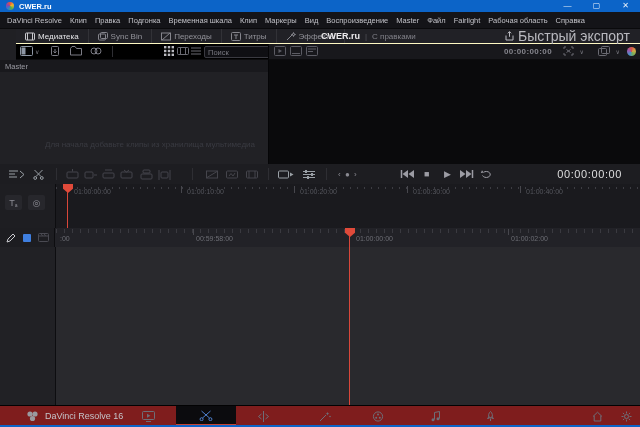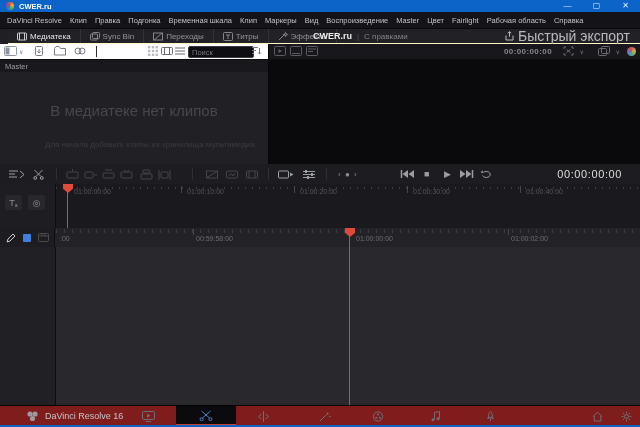--- a/index.html
+++ b/index.html
@@ -13,34 +13,34 @@
      background:conic-gradient(#e5533b,#f0b429,#53b04a,#2f7fd0,#8e44ad,#e5533b);}
   .titlebar .ttl{font-size:7.5px;font-weight:bold;color:#fff;}
   .winbtns{margin-left:auto;display:flex;height:100%;}
   .winbtn{width:29px;height:100%;display:flex;align-items:center;justify-content:center;
      color:#e8f0fa;font-size:8px;line-height:1;}
   
   .menubar{top:12px;left:0;right:0;height:16px;background:#141418;display:flex;align-items:center;
      gap:8px;padding:0 0 0 7px;font-size:7.5px;color:#c2c2c8;white-space:nowrap;border-bottom:1px solid #0a0a0c;}
   .menubar span{cursor:default;}
   
-  .tabbar{top:29px;left:8px;right:0;height:14px;background:#212126;border-bottom:3px solid #fef9c3;}
+  .tabbar{top:29px;left:16px;right:0;height:14px;background:#212126;border-bottom:3px solid #fef9c3;}
   .tabs{position:absolute;left:0;top:0;height:100%;display:flex;align-items:center;}
   .tab{display:flex;align-items:center;gap:3px;font-size:8px;color:#93939a;padding:0 9px;height:100%;
        border-right:1px solid #323237;}
   .tab.active{color:#e3e3e6;}
   .tab svg{flex:0 0 auto;}
   .projtitle{position:absolute;left:305px;top:0;height:100%;display:flex;align-items:center;gap:5px;}
   .projtitle .pname{font-size:9px;font-weight:bold;color:#eceaec;}
   .projtitle .psep{color:#55555c;font-size:8px;}
   .projtitle .pstat{font-size:8px;color:#808088;}
   .qexport{position:absolute;right:10px;top:0;height:100%;display:flex;align-items:center;gap:4px;
        font-size:14px;color:#b9b9bf;justify-content:space-between;}
   
-  .poolhead{top:44px;left:0;width:268px;height:15px;background:#ffffff;border-bottom:1px solid #0c0c0e;}
+  .poolhead{top:44px;left:16px;width:268px;height:15px;background:#000000;border-bottom:1px solid #0c0c0e;}
   .viewhead{top:44px;left:268px;right:0;height:15px;background:#18181c;border-bottom:1px solid #0c0c0e;border-left:1px solid #050507;}
   .ico{position:absolute;top:2px;}
   .chev{font-size:6px;color:#7a7a82;position:absolute;top:4px;}
   .search{position:absolute;left:188px;top:2px;width:58px;height:10px;background:#0f0f13;
      border:1px solid #3a3a41;border-radius:2px;color:#9a9aa2;font-size:7.5px;padding:0 3px;
      font-family:"Liberation Sans","DejaVu Sans",sans-serif;}
   .search::placeholder{color:#77777f;}
   .vtc{position:absolute;right:88px;top:3px;font-size:8px;font-weight:bold;color:#85858d;letter-spacing:.4px;}
   .cwheel{position:absolute;width:9px;height:9px;border-radius:50%;top:3px;right:4px;
      background:conic-gradient(#d4544a,#d6a845,#7ab055,#4a8fc8,#9a5ab0,#d4544a);}
@@ -108,21 +108,21 @@
     <span>DaVinci Resolve</span>
     <span>Клип</span>
     <span>Правка</span>
     <span>Подгонка</span>
     <span>Временная шкала</span>
     <span>Клип</span>
     <span>Маркеры</span>
     <span>Вид</span>
     <span>Воспроизведение</span>
     <span>Master</span>
-    <span>Цвет</span>
+    <span>Файл</span>
     <span>Fairlight</span>
     <span>Рабочая область</span>
     <span>Справка</span>
   </div>
 
   <div class="abs tabbar">
     <div class="tabs">
       <div class="tab active">
         <svg width="10" height="9" viewBox="0 0 10 9">
             <rect x="0.5" y="1" width="9" height="7" rx="1" fill="none" stroke="#c9c9ce"></rect>
@@ -239,21 +239,20 @@
       </svg>
     <span class="chev" style="right:20px;left:auto;">∨</span>
     <span class="cwheel"></span>
   </div>
 
   <div class="abs masterbar">
     <span>Master</span>
   </div>
 
   <div class="abs poolbody">
-    <div class="emptytitle">В медиатеке нет клипов</div>
     <div class="emptyhint">Для начала добавьте клипы из хранилища мультимедиа</div>
   </div>
 
   <div class="abs viewerbody"></div>
 
   <div class="abs transport">
     <div class="tbtn" style="left:8px;">
       <svg width="17" height="11" viewBox="0 0 17 11">
           <path d="M1 2h9M1 5h6M1 8h8M12 2l4 3.5L12 9" stroke="#9aa0a6" fill="none"></path>
         </svg>

